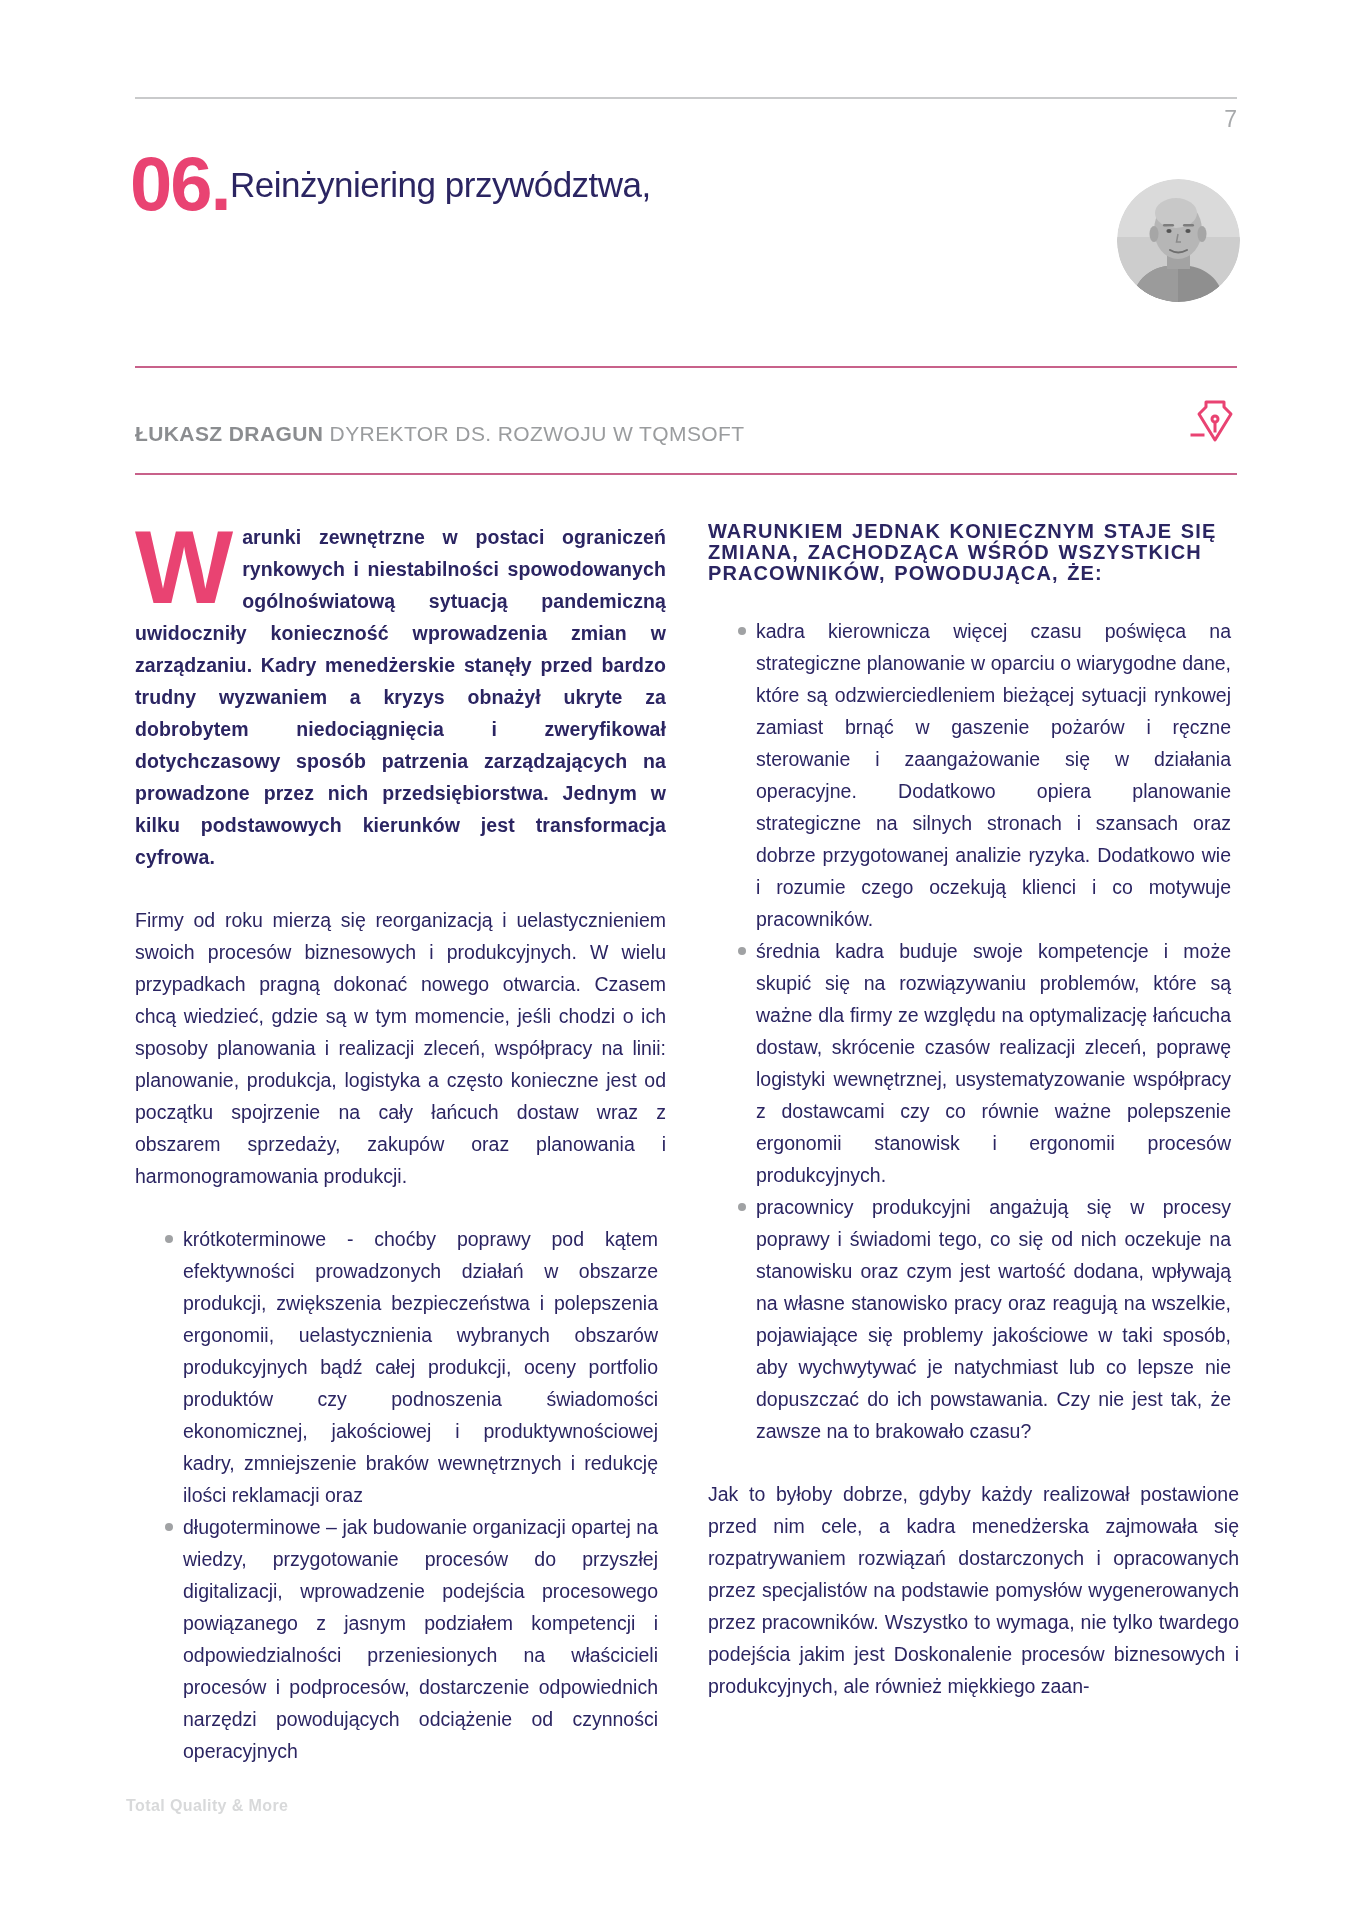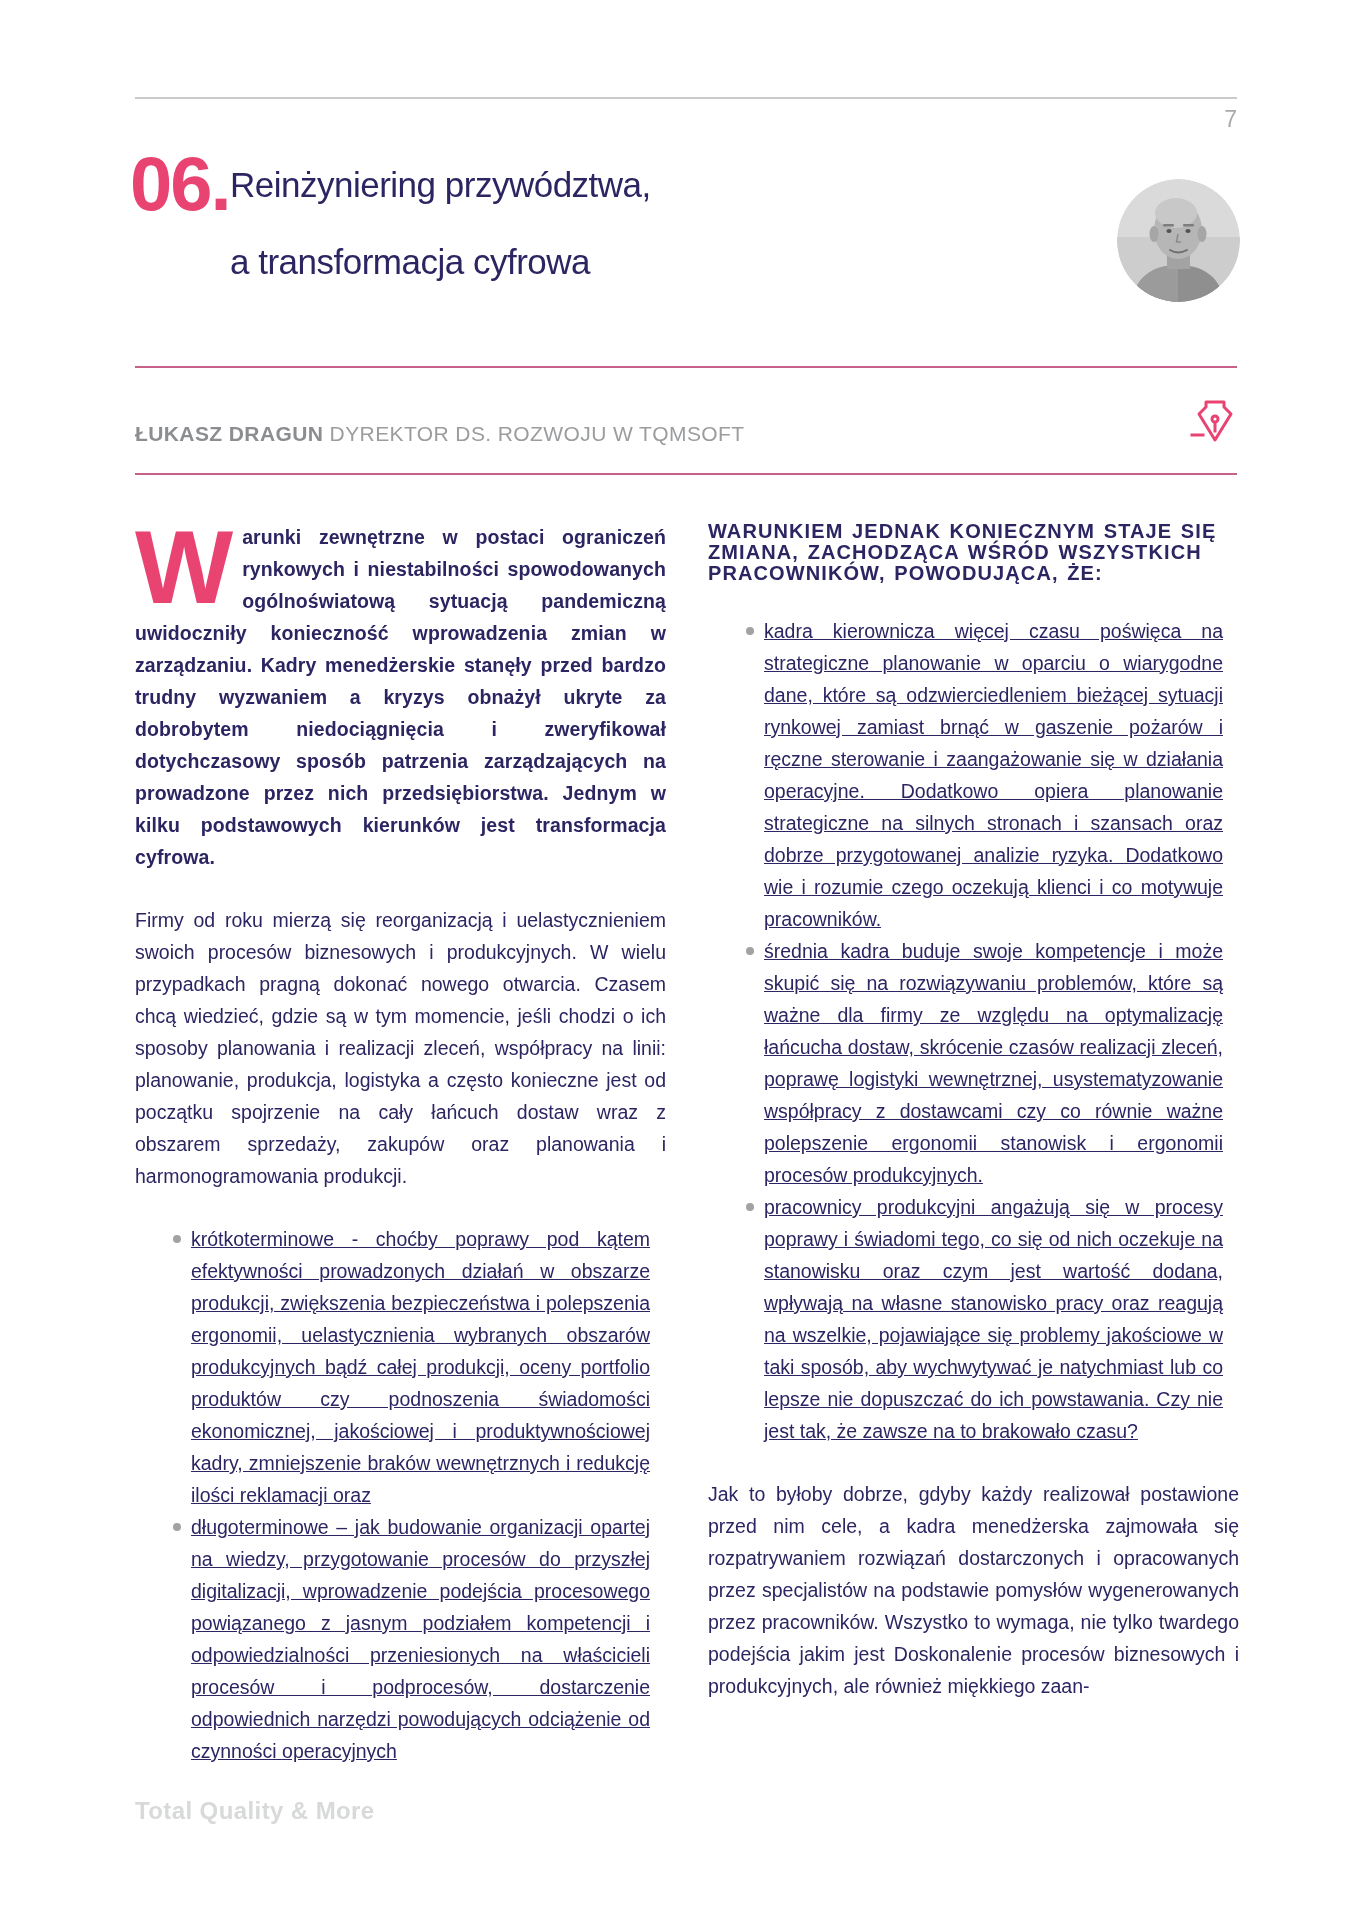--- a/index.html
+++ b/index.html
@@ -30,41 +30,40 @@
   .pen-icon{position:absolute;left:1190px;top:396px;width:50px;height:50px;}
   
   .columns{position:absolute;left:135px;top:521px;width:1104px;display:flex;column-gap:42px;}
   .col{width:531px;font-size:19.5px;line-height:32px;color:#2b2562;text-align:justify;}
   .col p{margin:0 0 31px 0;}
   .lead{font-weight:700;letter-spacing:0.1px;}
   .dropcap{float:left;font-size:104px;line-height:88px;font-weight:700;color:#e94372;
     margin:2px 12px 0 0;letter-spacing:-3px;}
   .sec-heading{font-weight:700;letter-spacing:1.1px;word-spacing:2px;font-size:20px;
     line-height:21px;margin:0;text-align:left;}
-  ul.bullets{list-style:none;margin:16px;padding:0;text-decoration:underline;}
+  ul.bullets{list-style:none;margin:8px;padding:0;}
   ul.bullets li{position:relative;padding-left:40px;margin:0;}
   .dot{position:absolute;left:22px;top:12px;width:8px;height:8px;border-radius:50%;
     background:#a0a2a4;}
   .cont-para{padding-left:40px;}
   
-  .footer-brand{position:absolute;left:135px;top:1797px;font-size:24px;font-weight:700;
+  .footer-brand{position:absolute;left:126px;top:1797px;font-size:16px;font-weight:700;
     color:#d8d9da;letter-spacing:0.4px;}
 </style>
 </head>
 <body>
 
 <div class="page">
 
   <div class="top-rule"></div>
   <div class="page-number">7</div>
 
   <div class="chapter-number">06.</div>
   <div class="title">
     <div>Reinżyniering przywództwa,</div>
-    <div>a transformacja cyfrowa</div>
   </div>
 
   <div class="avatar">
     <svg width="123" height="123" viewBox="0 0 123 123">
       <defs>
           <clipPath id="av">
             <circle cx="61.5" cy="61.5" r="61.5"></circle>
           </clipPath>
         </defs>
       <g clip-path="url(#av)">

